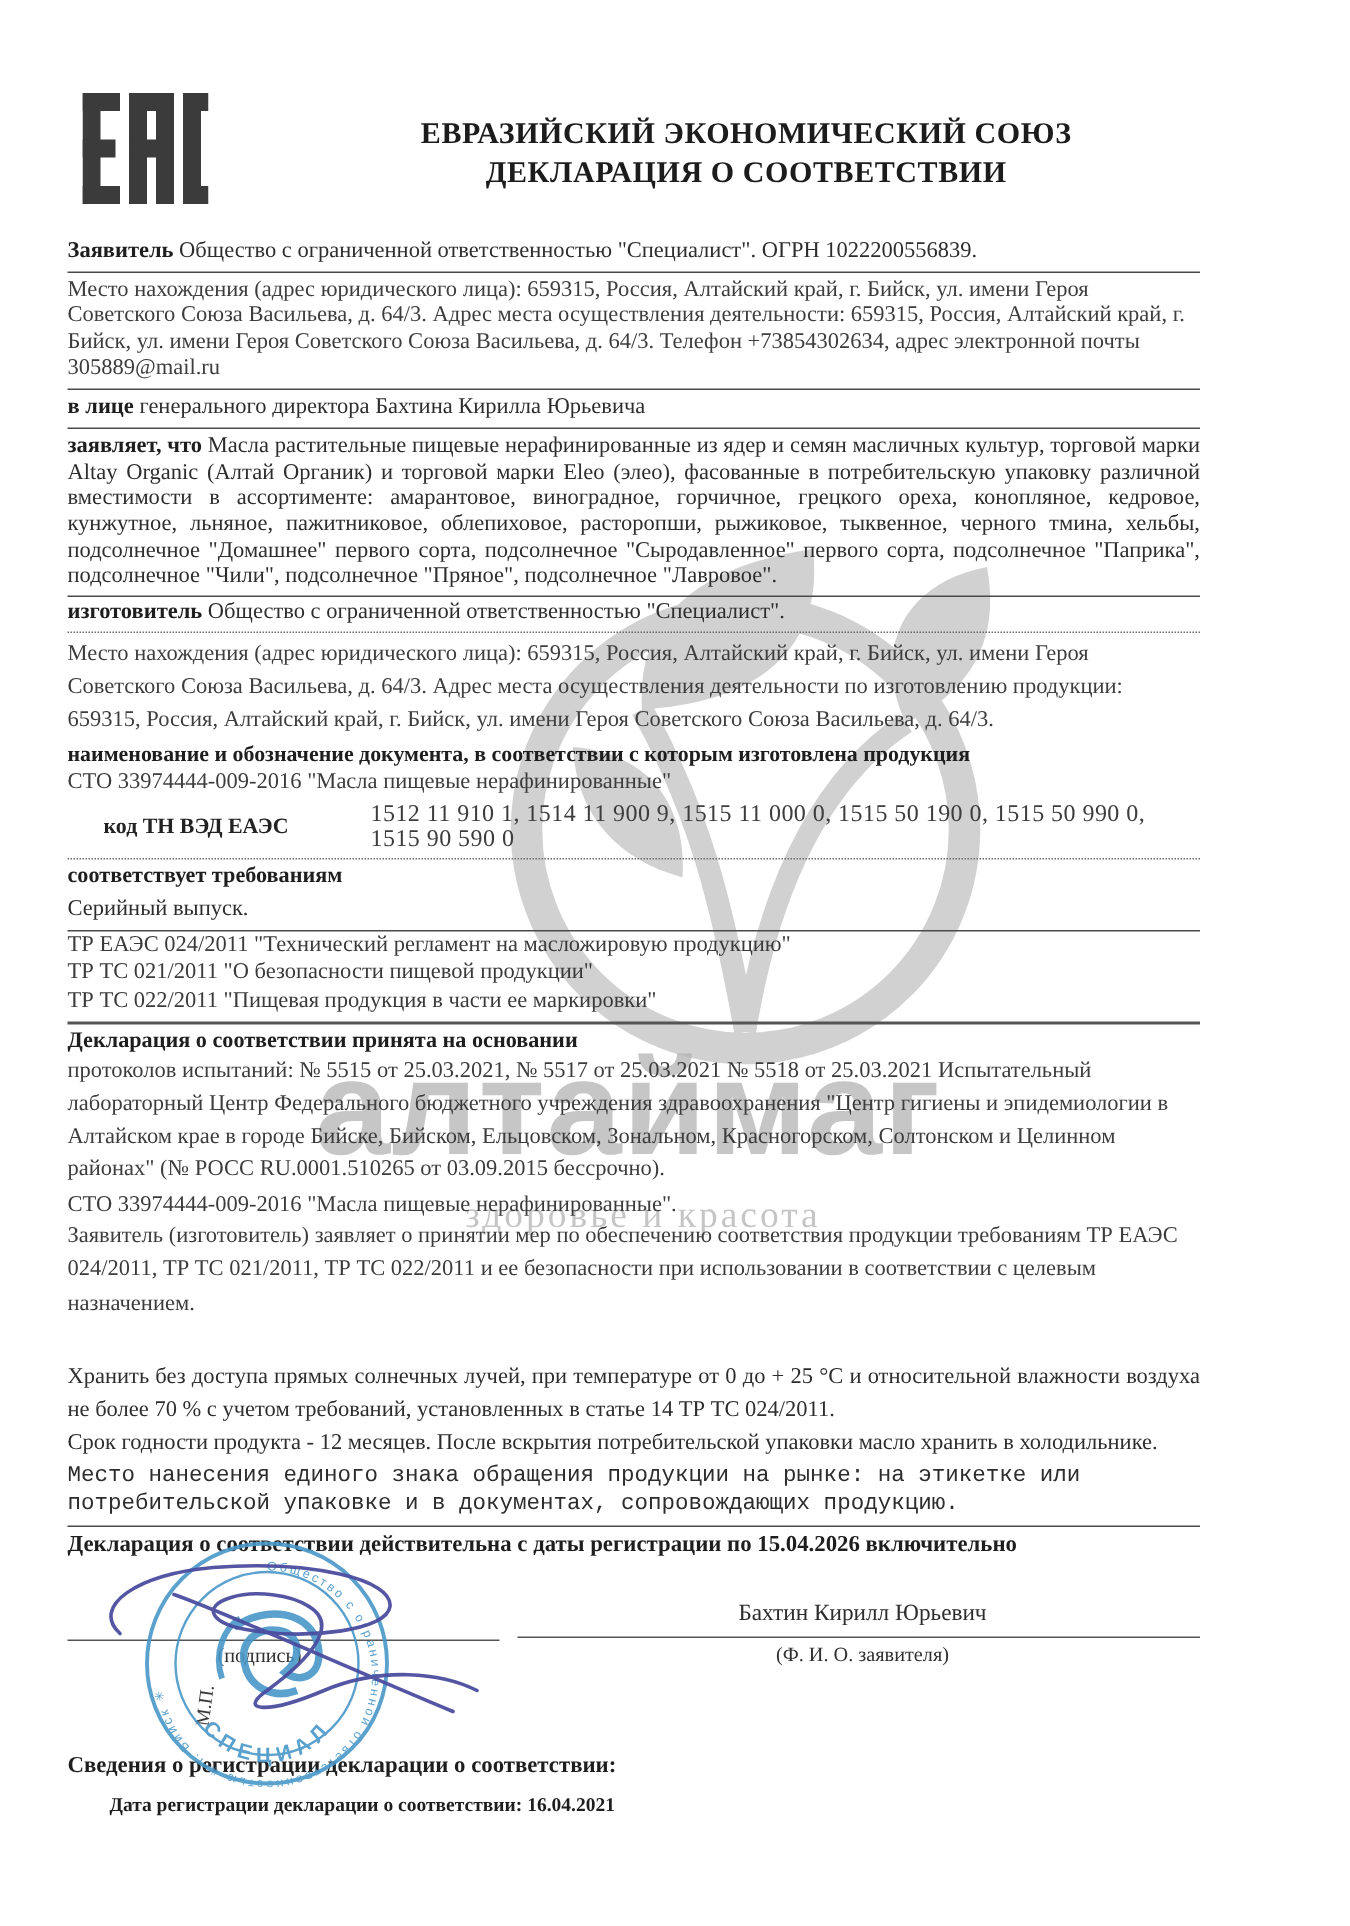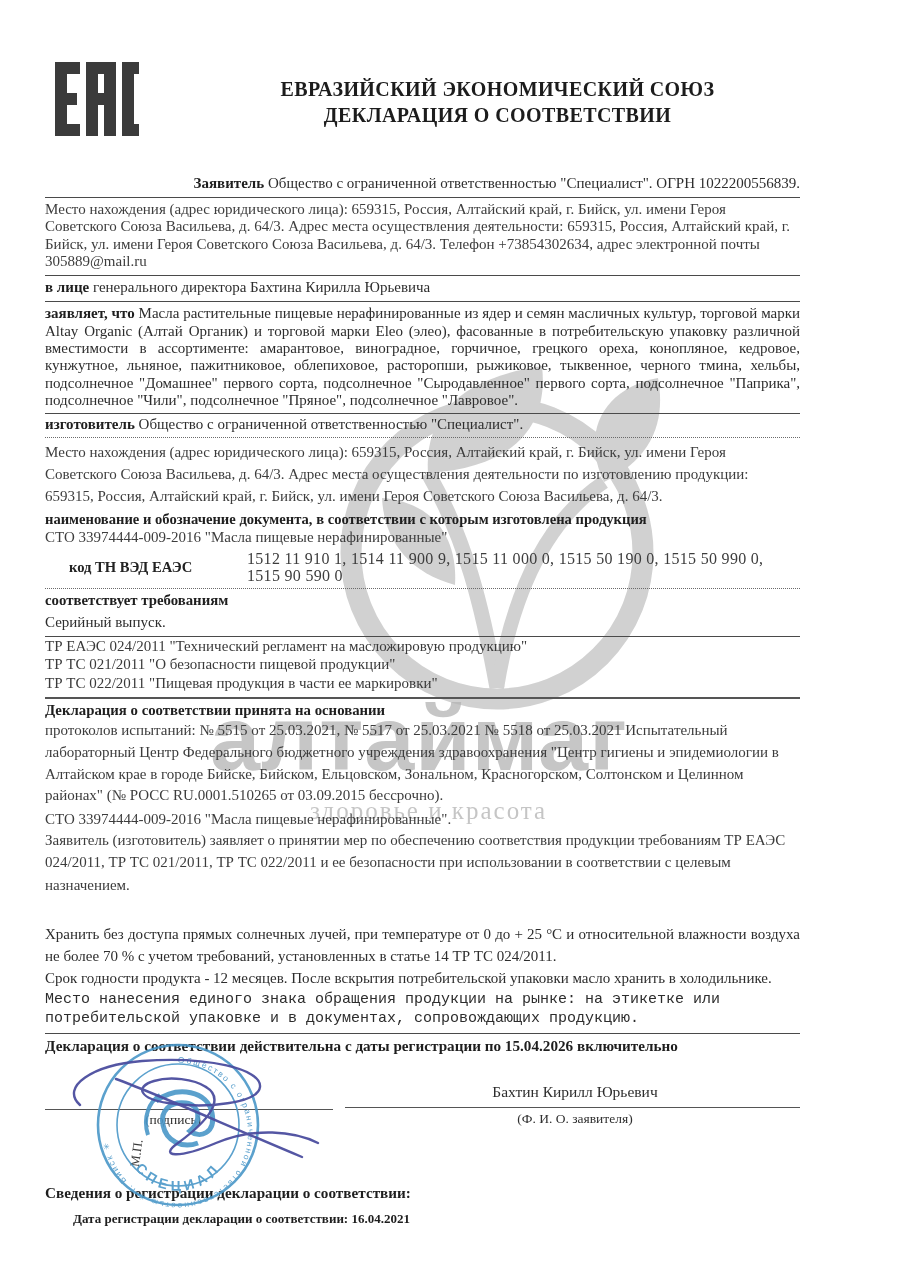--- a/index.html
+++ b/index.html
@@ -26,21 +26,21 @@
   .eac{position:absolute;left:10px;top:4px;}
   .titles{position:absolute;left:150px;right:0;top:18px;text-align:center;
     font-weight:bold;font-size:20px;line-height:26px;color:#1c1c1c;letter-spacing:.4px;}
   .row{font-size:15px;line-height:17.5px;}
   .b{font-weight:bold;color:#1e1e1e;}
   .rule{border-bottom:1.4px solid #4a4a4a;}
   .rule-dot{border-bottom:1px dotted #6a6a6a;}
   .rule-thick{border-bottom:2.2px solid #555;}
   .just{text-align:justify;}
   .light{color:#3d3d3d;}
-  .applicant{margin-top:24px;padding:1px 0 4px 0;text-align:right;}
+  .applicant{margin-top:8px;padding:1px 0 4px 0;}
   .addr1{padding:3px 0 4px 0;line-height:17.6px;}
   .inperson{padding:3px 0 5px 0;}
   .declares{padding:3px 0 4px 0;line-height:17.3px;}
   .manuf{padding:2px 0 3px 0;}
   .addr2{padding:3px 0 2px 0;line-height:22.3px;}
   .docname{padding:1px 0 0 0;font-size:14.6px;line-height:17px;}
   .doctext{padding:1px 0 2px 0;line-height:17px;}
   .tnved{display:flex;align-items:center;padding:2px 0 3px 0;}
   .tnved-label{width:178px;flex:none;font-weight:bold;color:#222;font-size:14.6px;margin-left:24px;}
   .tnved-codes{flex:1;line-height:17.6px;letter-spacing:.3px;}

